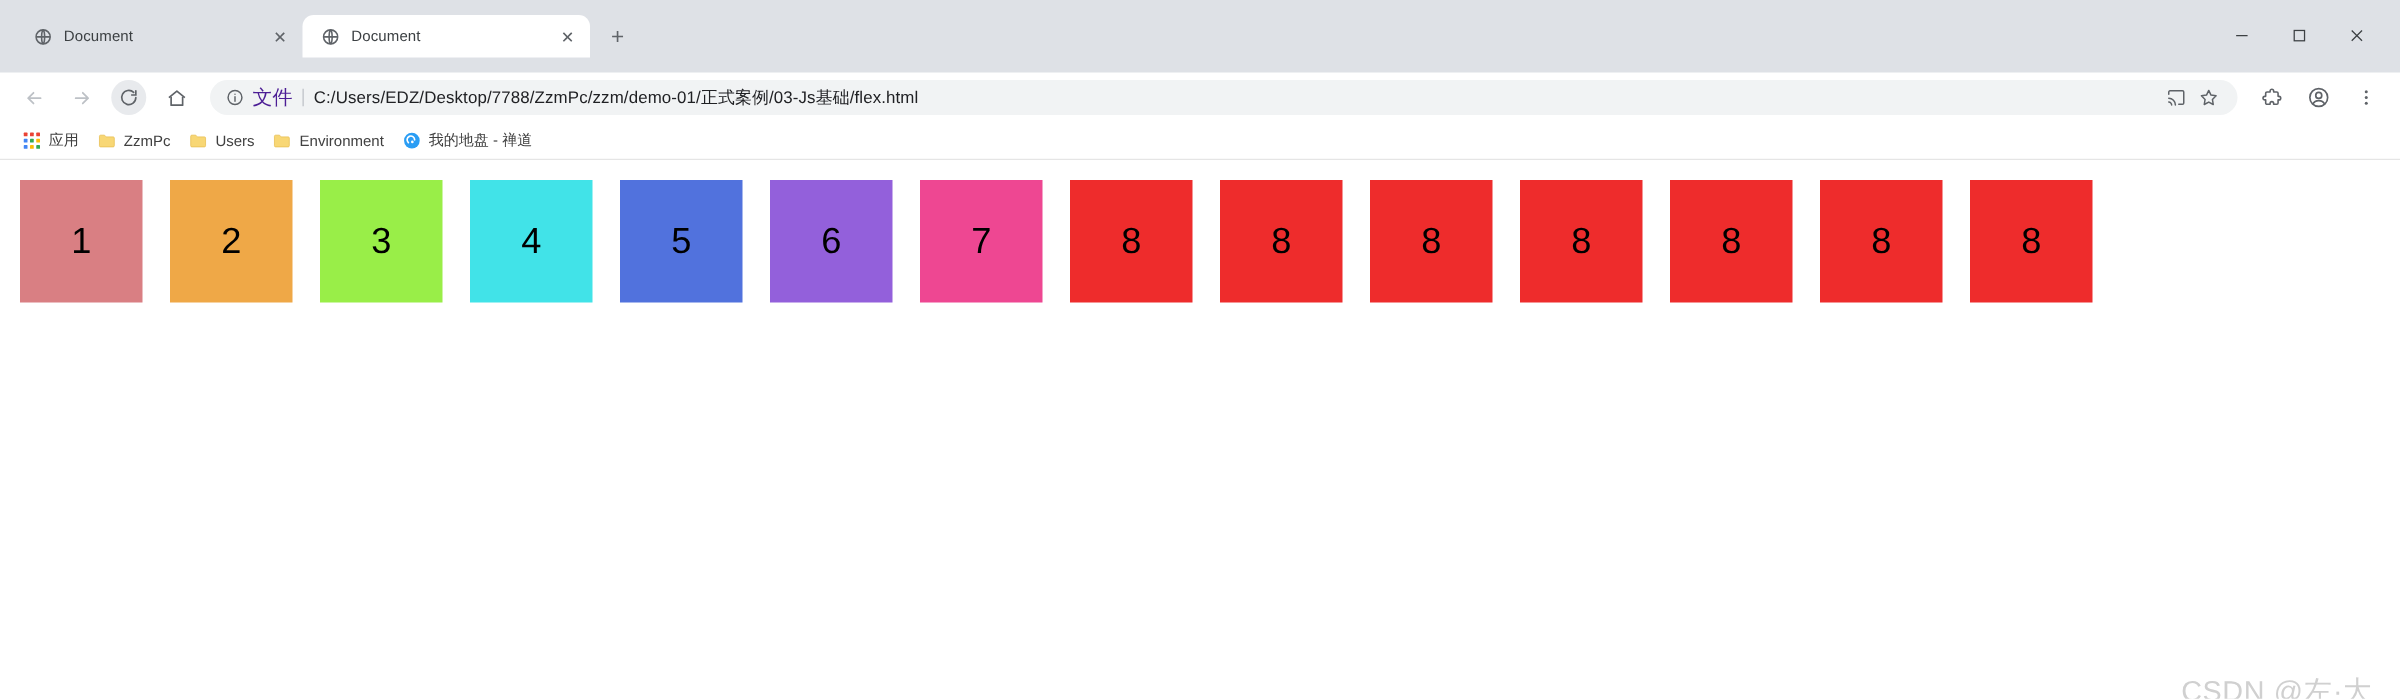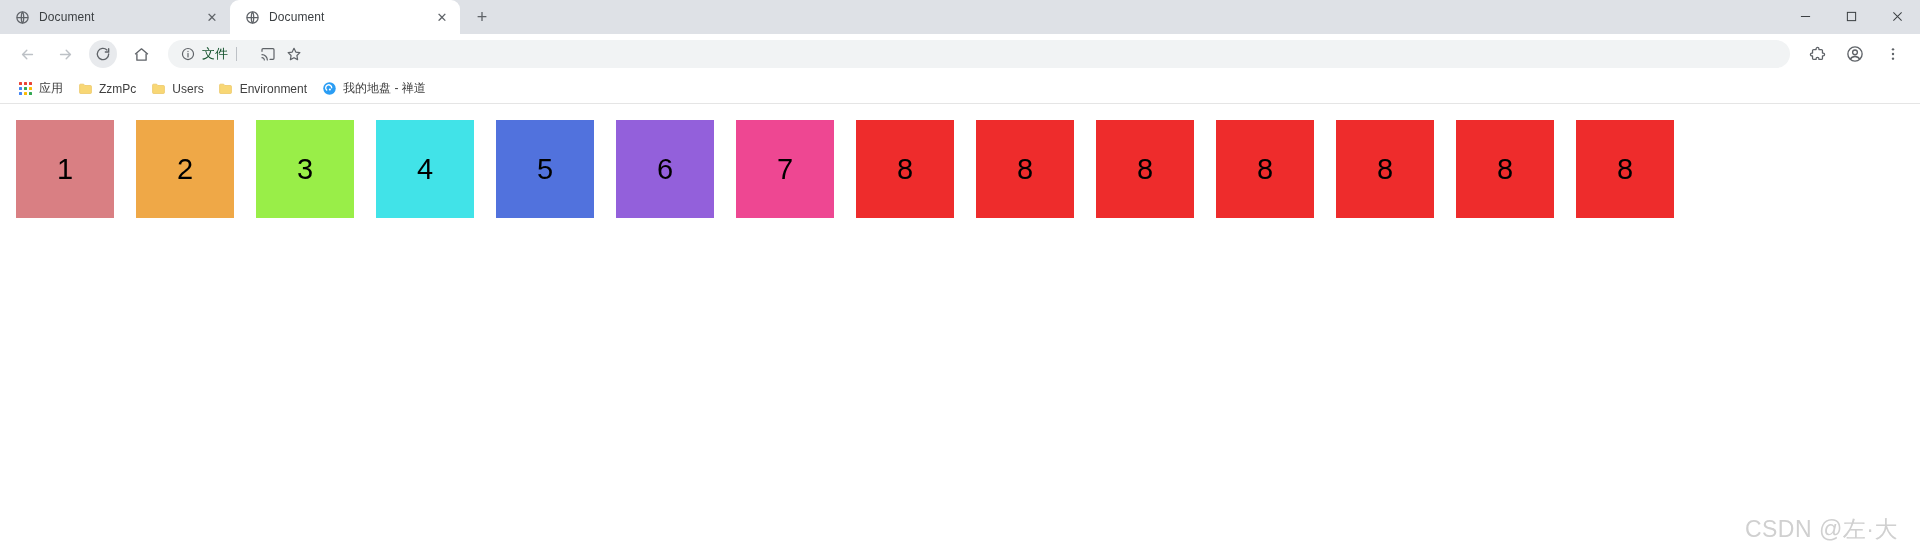--- a/index.html
+++ b/index.html
@@ -19,21 +19,21 @@
     position: relative;
     background: #ffffff;
   }
 
   
   .tabstrip {
     height: 34px;
     background: #dee1e6;
     display: flex;
     align-items: flex-end;
-    padding: 0;
+    padding: 12px;
     position: relative;
     justify-content: space-between;
   }
   .tab {
     height: 34px;
     width: 230px;
     display: flex;
     align-items: center;
     padding: 0 10px 0 14px;
     box-sizing: border-box;
@@ -126,22 +126,22 @@
     min-width: 0;
   }
   .omni-info {
     width: 16px; height: 16px;
     flex: 0 0 16px;
     margin-right: 6px;
     display: flex; align-items: center; justify-content: center;
     color: #5f6368;
   }
   .omni-scheme {
-    font-size: 13px;
-    color: #14532d;
+    font-size: 16px;
+    color: #4c1d95;
     flex: 0 0 auto;
     white-space: nowrap;
   }
   .omni-divider {
     width: 1px; height: 14px;
     background: #bdc1c6;
     margin: 0 8px;
     flex: 0 0 1px;
   }
   .omni-url {
@@ -315,20 +315,21 @@
 
     <div class="omnibox">
       <span class="omni-info">
         <svg width="14" height="14" viewBox="0 0 24 24" fill="none" stroke="#5f6368" stroke-width="2">
           <circle cx="12" cy="12" r="9.5"></circle>
             <path d="M12 11v6M12 7.4v.2" stroke-linecap="round"></path>
         </svg>
       </span>
       <span class="omni-scheme">文件</span>
       <span class="omni-divider"></span>
+      <span class="omni-url">C:/Users/EDZ/Desktop/7788/ZzmPc/zzm/demo-01/正式案例/03-Js基础/flex.html</span>
       <span class="omni-right">
         <span class="omni-ricon">
           <svg width="16" height="16" viewBox="0 0 24 24" fill="none" stroke="#5f6368" stroke-width="1.8" stroke-linecap="round">
             <path d="M3 17.5a3.5 3.5 0 0 1 3.5 3.5"></path>
               <path d="M3 13a8 8 0 0 1 8 8"></path>
             <path d="M3 8V5.5A1.5 1.5 0 0 1 4.5 4h15A1.5 1.5 0 0 1 21 5.5v13a1.5 1.5 0 0 1-1.5 1.5H15"></path>
           </svg>
         </span>
         <span class="omni-ricon">
           <svg width="16" height="16" viewBox="0 0 24 24" fill="none" stroke="#5f6368" stroke-width="1.8" stroke-linejoin="round">

